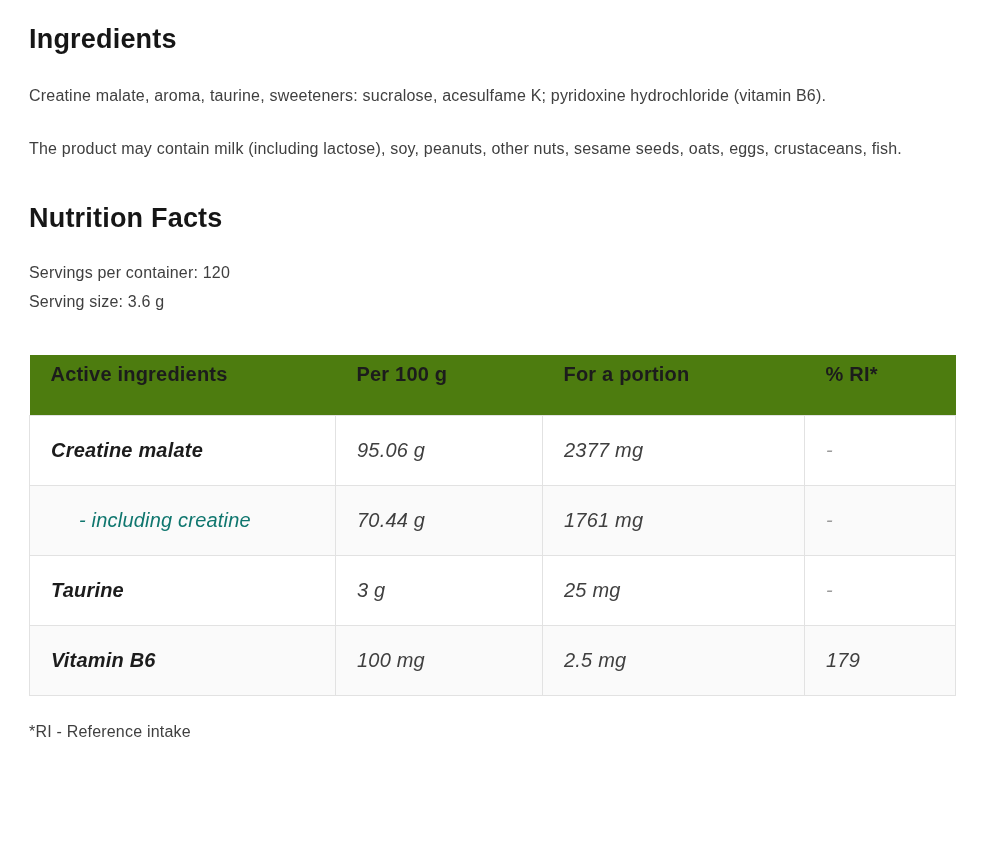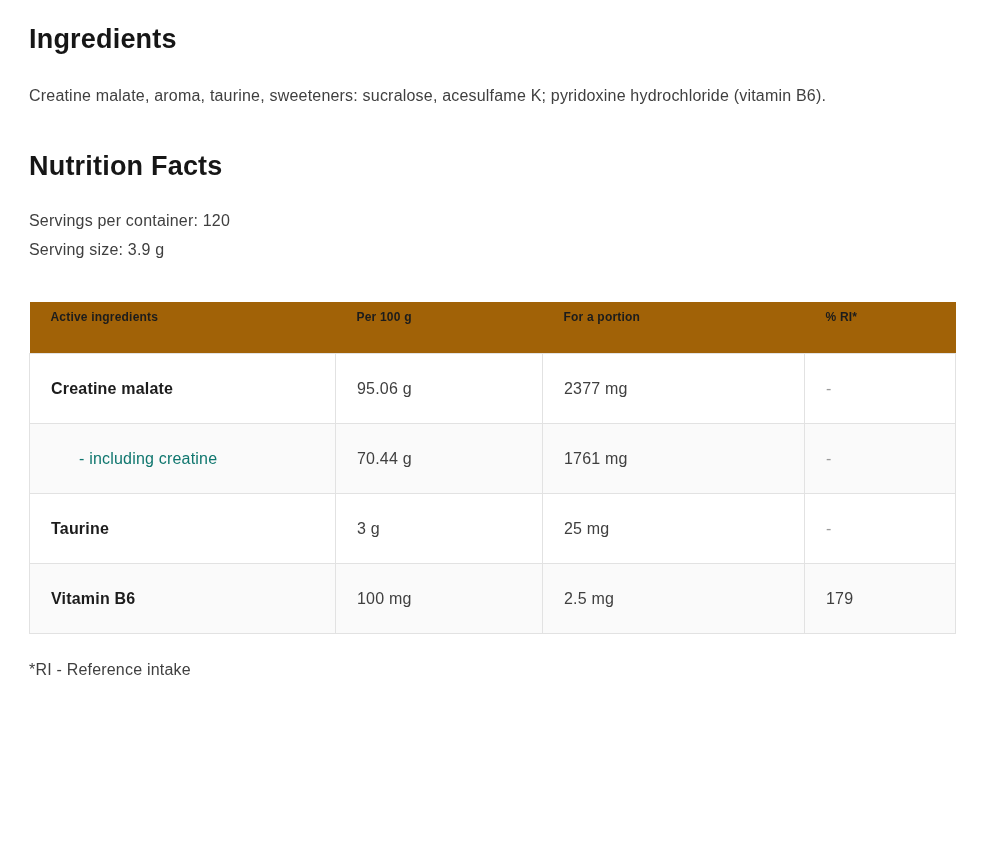--- a/index.html
+++ b/index.html
@@ -43,37 +43,38 @@
     border-collapse: collapse;
     table-layout: fixed;
     width: 926px;
   }
   table.nutrition-table col.c1 { width: 306px; }
   table.nutrition-table col.c2 { width: 207px; }
   table.nutrition-table col.c3 { width: 262px; }
   table.nutrition-table col.c4 { width: 151px; }
   table.nutrition-table thead th {
     text-align: left;
-    font-size: 12px;
+    font-size: 20px;
     font-weight: 700;
     color: #1c1c1c;
     letter-spacing: 0.2px;
     padding: 8px 18px 29px 21px;
     border: none;
-    background: #a16207;
+    background: #4d7c0f;
   }
   table.nutrition-table tbody td {
     border: 1px solid #e2e2e2;
     height: 70px;
     vertical-align: middle;
     padding: 0 18px 0 21px;
-    font-size: 16px;
+    font-size: 20px;
     color: #3f3f3f;
     letter-spacing: 0.2px;
     background: #ffffff;
+    font-style: italic;
   }
   table.nutrition-table tbody tr:nth-child(even) td { background: #fafafa; }
   table.nutrition-table tbody td.name-cell { font-weight: 700; color: #1c1c1c; }
   table.nutrition-table tbody td.name-cell.indent {
     font-weight: 400;
     color: #0f766e;
     padding-left: 49px;
   }
   table.nutrition-table tbody td.dash-value { color: #9b9b9b; }
   .footnote {
@@ -86,27 +87,28 @@
 </head>
 <body>
 
 <div class="page">
 
   <h2 class="section-title ingredients-title">Ingredients</h2>
 
   <p class="body-text">Creatine malate, aroma, taurine, sweeteners: sucralose, acesulfame K; pyridoxine hydrochloride (vitamin B6).</p>
 
 
+  <p class="body-text">The product may contain milk (including lactose), soy, peanuts, other nuts, sesame seeds, oats, eggs, crustaceans, fish.</p>
 
   <h2 class="section-title nutrition-title">Nutrition Facts</h2>
 
 
   <p class="meta-line">Servings per container: 120</p>
 
-  <p class="meta-line">Serving size: 3.9 g</p>
+  <p class="meta-line">Serving size: 3.6 g</p>
 
   <div class="table-wrap">
     <table class="nutrition-table">
       <colgroup>
         <col class="c1">
           <col class="c2">
           <col class="c3">
           <col class="c4">
       </colgroup>
       <thead>

